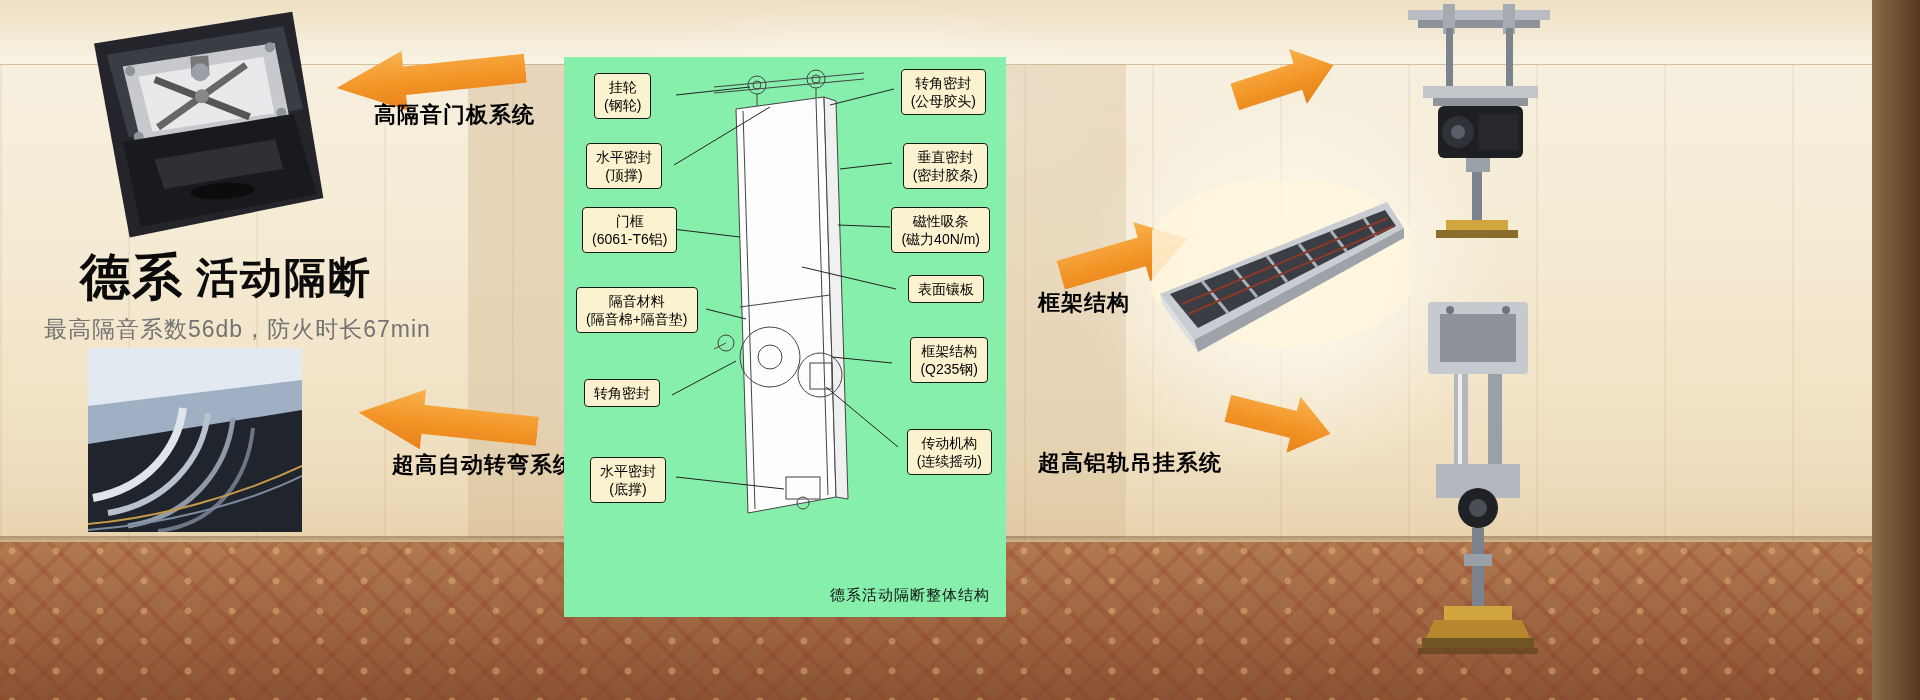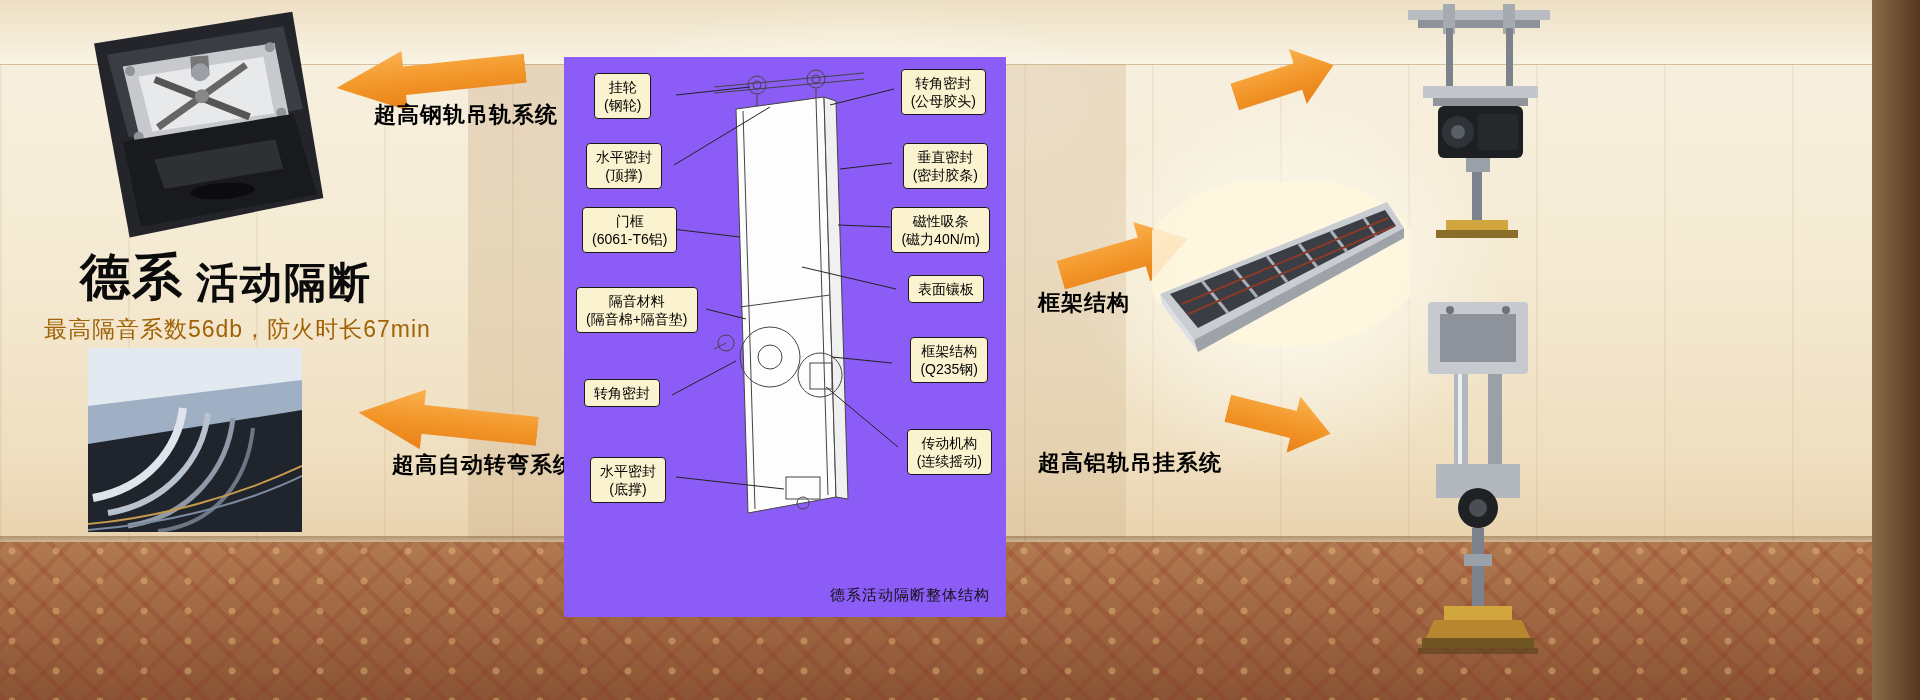--- a/index.html
+++ b/index.html
@@ -27,43 +27,43 @@
     background:linear-gradient(180deg,rgba(120,82,48,.5),rgba(120,82,48,.12))}
   .bg-carpet{left:0;bottom:0;width:100%;height:158px;background:
     radial-gradient(circle at 12px 9px, rgba(240,200,130,.4) 3px, rgba(0,0,0,0) 4px) 0 0/44px 30px,
     repeating-linear-gradient(45deg, rgba(140,50,35,.22) 0 5px, rgba(0,0,0,0) 5px 24px),
     repeating-linear-gradient(-45deg, rgba(140,50,35,.18) 0 5px, rgba(0,0,0,0) 5px 24px),
     linear-gradient(180deg,#b27a50 0%,#9c6440 55%,#8a5334 100%)}
   .bg-colr{right:0;top:0;width:48px;height:100%;
     background:linear-gradient(90deg,#8a6a48,#55381f)}
 
   
-  .title{left:80px;top:244px;display:flex;align-items:flex-end;gap:12px;color:#0b0b0b}
+  .title{left:80px;top:244px;display:flex;align-items:center;gap:12px;color:#0b0b0b}
   .brand{font-size:50px;font-weight:800;letter-spacing:2px}
   .pname{font-size:42px;font-weight:700;letter-spacing:2px}
-  .subtitle{left:44px;top:314px;font-size:23px;color:#a16207;letter-spacing:1px;white-space:nowrap}
+  .subtitle{left:44px;top:314px;font-size:23px;color:#737373;letter-spacing:1px;white-space:nowrap}
 
   
   .arrow{background:linear-gradient(180deg,#f9b24f 0%,#f29426 55%,#e8811a 100%)}
   .arrow.ldir{clip-path:polygon(0 50%,36% 0,36% 26%,100% 26%,100% 74%,36% 74%,36% 100%)}
   .arrow.rdir{clip-path:polygon(100% 50%,64% 0,64% 26%,0 26%,0 74%,64% 74%,64% 100%)}
   .a-lt{left:336px;top:48px;width:190px;height:60px;transform:rotate(-6deg)}
   .a-lb{left:358px;top:392px;width:180px;height:60px;transform:rotate(6deg)}
   .a-rt{left:1232px;top:52px;width:104px;height:58px;transform:rotate(-18deg)}
   .a-rm{left:1058px;top:226px;width:132px;height:62px;transform:rotate(-16deg)}
   .a-rb{left:1226px;top:392px;width:106px;height:58px;transform:rotate(14deg)}
   .arrow-label{font-weight:700;font-size:22px;color:#000;letter-spacing:1px;white-space:nowrap}
   .l-lt{left:374px;top:100px}
   .l-lb{left:392px;top:450px}
   .l-rt{left:1030px;top:108px}
   .l-rm{left:1038px;top:288px}
   .l-rb{left:1038px;top:448px}
 
   
-  .dpanel{left:564px;top:57px;width:442px;height:560px;background:#8b5cf6}
+  .dpanel{left:564px;top:57px;width:442px;height:560px;background:#86efac}
   .callout{position:absolute;background:#fbf3cf;border:1px solid #1a1a1a;border-radius:4px;
     padding:4px 9px;font-size:14px;line-height:1.3;text-align:center;color:#000;white-space:pre-line}
   .dcaption{position:absolute;right:16px;bottom:12px;font-size:15px;color:#111;letter-spacing:1px}
 
   
   .photo{position:absolute}
   .photo-tl{left:82px;top:6px;width:246px;height:238px}
   .photo-bl{left:88px;top:348px;width:214px;height:184px}
   .photo-rt{left:1388px;top:2px;width:182px;height:256px}
   .photo-rm{left:1152px;top:182px;width:258px;height:202px}
@@ -121,21 +121,21 @@
     </svg>
   </div>
 
   <div class="abs title">
     <span class="brand">德系</span>
     <span class="pname">活动隔断</span>
   </div>
   <div class="abs subtitle">最高隔音系数56db，防火时长67min</div>
 
   <div class="abs arrow ldir a-lt"></div>
-  <div class="abs arrow-label l-lt">超高钢轨吊轨系统</div>
+  <div class="abs arrow-label l-lt">高隔音门板系统</div>
 
   <div class="abs arrow ldir a-lb"></div>
   <div class="abs arrow-label l-lb">超高自动转弯系统</div>
 
   <div class="abs arrow rdir a-rt"></div>
 
   <div class="abs arrow rdir a-rm"></div>
   <div class="abs arrow-label l-rm">框架结构</div>
 
   <div class="abs arrow rdir a-rb"></div>

